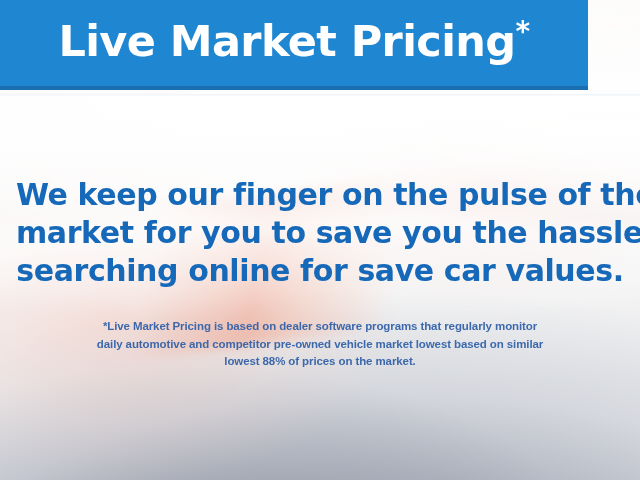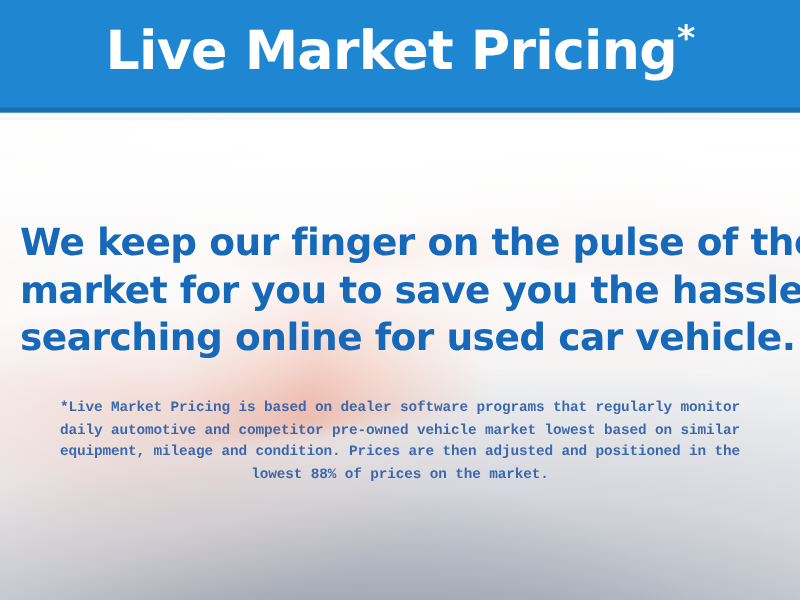--- a/index.html
+++ b/index.html
@@ -106,21 +106,21 @@
     height: 120px;
     top: 94px;
     bottom: auto;
   }
 
   
   .banner {
     position: absolute;
     left: 0;
     top: 0;
-    width: 640px;
+    width: 588px;
     height: 90px;
     background: #1f86d2;
     box-sizing: border-box;
     display: flex;
     align-items: center;
     justify-content: center;
     border-bottom: 4px solid #1a6fb0;
     z-index: 5;
   }
 
@@ -186,21 +186,21 @@
   }
 
   .disclaimer {
     position: absolute;
     left: 22px;
     top: 224px;
     width: 596px;
     margin: 0;
     text-align: center;
     color: #2e5fa8;
-    font-family: Liberation Mono, monospace;
+    font-family: Liberation Sans, sans-serif;
     font-size: 11.5px;
     font-weight: bold;
     line-height: 17.5px;
     letter-spacing: -0.1px;
     opacity: 0.92;
   }
 
   .disclaimer .dl-line {
     display: block;
     white-space: nowrap;
@@ -228,24 +228,23 @@
   <div class="banner">
     <h1 class="banner-title"><span>Live Market Pricing</span><span class="banner-asterisk">*</span></h1>
   </div>
   <div class="banner-underline"></div>
 
   <div class="content">
 
     <p class="headline">
       <span class="hl-line">We keep our finger on the pulse of the</span>
       <span class="hl-line">market for you to save you the hassle of</span>
-      <span class="hl-line">searching online for used car vehicle.</span>
+      <span class="hl-line">searching online for save car values.</span>
     </p>
 
     <p class="disclaimer">
       <span class="dl-line">*Live Market Pricing is based on dealer software programs that regularly monitor</span>
       <span class="dl-line">daily automotive and competitor pre-owned vehicle market lowest based on similar</span>
-      <span class="dl-line">equipment, mileage and condition. Prices are then adjusted and positioned in the</span>
       <span class="dl-line">lowest 88% of prices on the market.</span>
     </p>
 
   </div>
 </div>
 
 </body></html>

